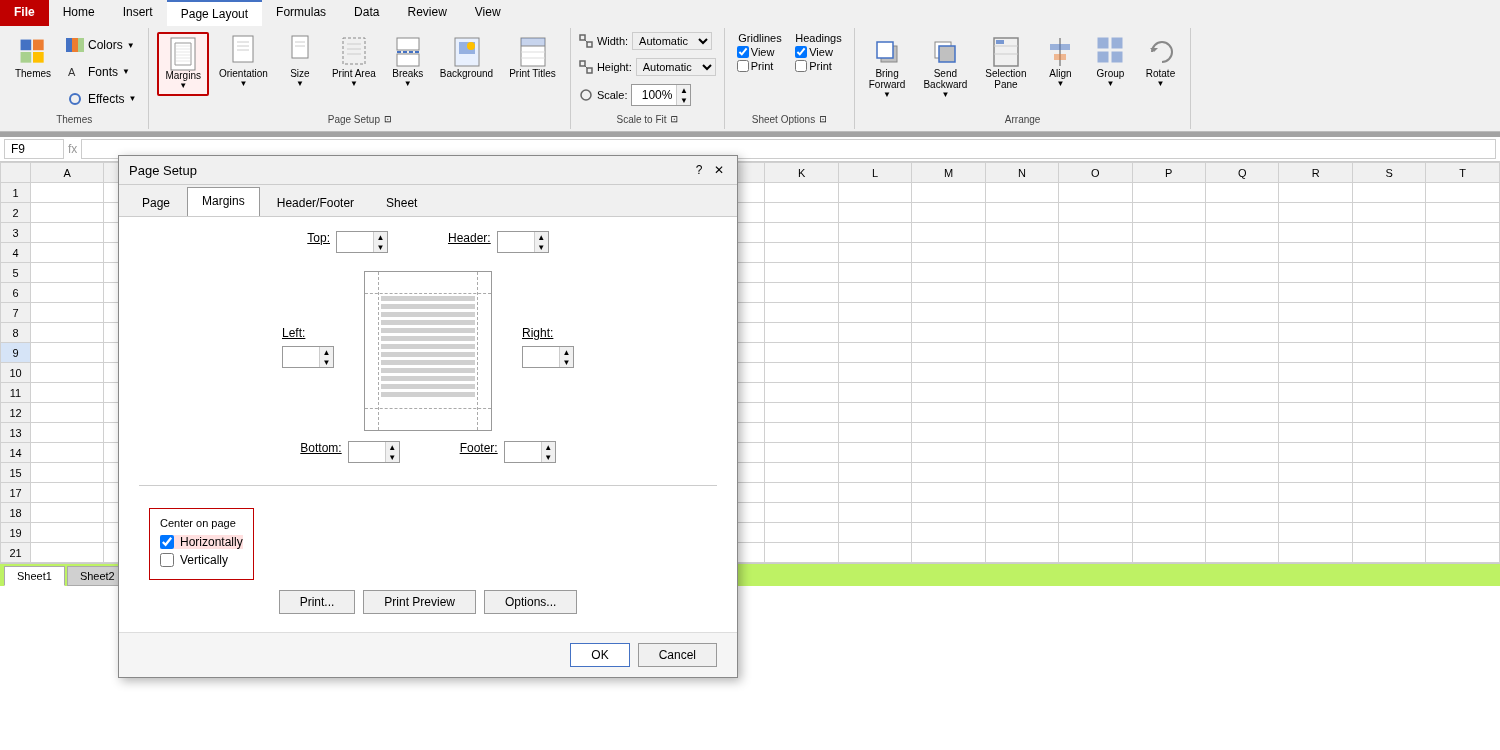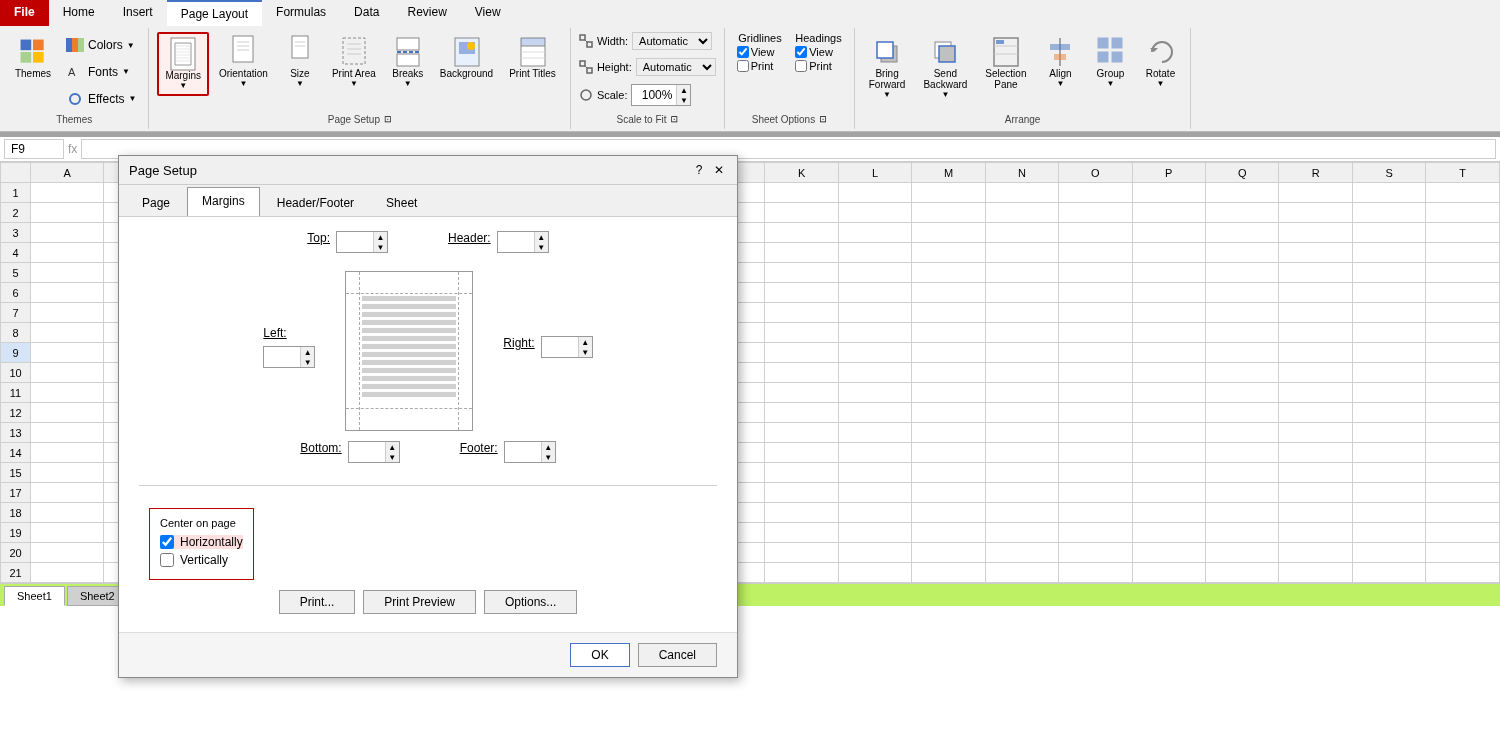--- a/index.html
+++ b/index.html
@@ -827,43 +827,20 @@
               <td></td>
               <td></td>
               <td></td>
               <td></td>
               <td></td>
               <td></td>
               <td></td>
               <td></td>
             </tr>
             <tr>
-              <th style="background: rgb(240, 240, 240); min-width: 30px; width: 30px;">20</th>
-              <td></td>
-              <td></td>
-              <td></td>
-              <td></td>
-              <td></td>
-              <td></td>
-              <td></td>
-              <td></td>
-              <td></td>
-              <td></td>
-              <td></td>
-              <td></td>
-              <td></td>
-              <td></td>
-              <td></td>
-              <td></td>
-              <td></td>
-              <td></td>
-              <td></td>
-              <td></td>
-            </tr>
-            <tr>
               <th style="background: rgb(240, 240, 240); min-width: 30px; width: 30px;">21</th>
               <td></td>
               <td></td>
               <td></td>
               <td></td>
               <td></td>
               <td></td>
               <td></td>
               <td></td>
               <td></td>
@@ -970,21 +947,21 @@
                 <div style="height:5px; background:#d0d0d0; margin:0 2px;"></div>
                 <div style="height:5px; background:#d0d0d0; margin:0 2px;"></div>
                 <div style="height:5px; background:#d0d0d0; margin:0 2px;"></div>
                 <div style="height:5px; background:#d0d0d0; margin:0 2px;"></div>
                 <div style="height:5px; background:#d0d0d0; margin:0 2px;"></div>
                 <div style="height:5px; background:#d0d0d0; margin:0 2px;"></div>
               </div>
             </div>
           </div>
 
-          <div class="field-row" style="flex-direction:row; align-items:flex-start;">
+          <div class="field-row" style="flex-direction:column; align-items:flex-start;">
             <span style="text-decoration:underline; cursor:pointer;">Right:</span>
             <div class="spinner-input">
               <input type="text" style="width: 36px;">
               <div class="spinner-arrows">
                 <div class="spinner-arrow">▲</div>
                 <div class="spinner-arrow">▼</div>
               </div>
             </div>
           </div>
         </div>

